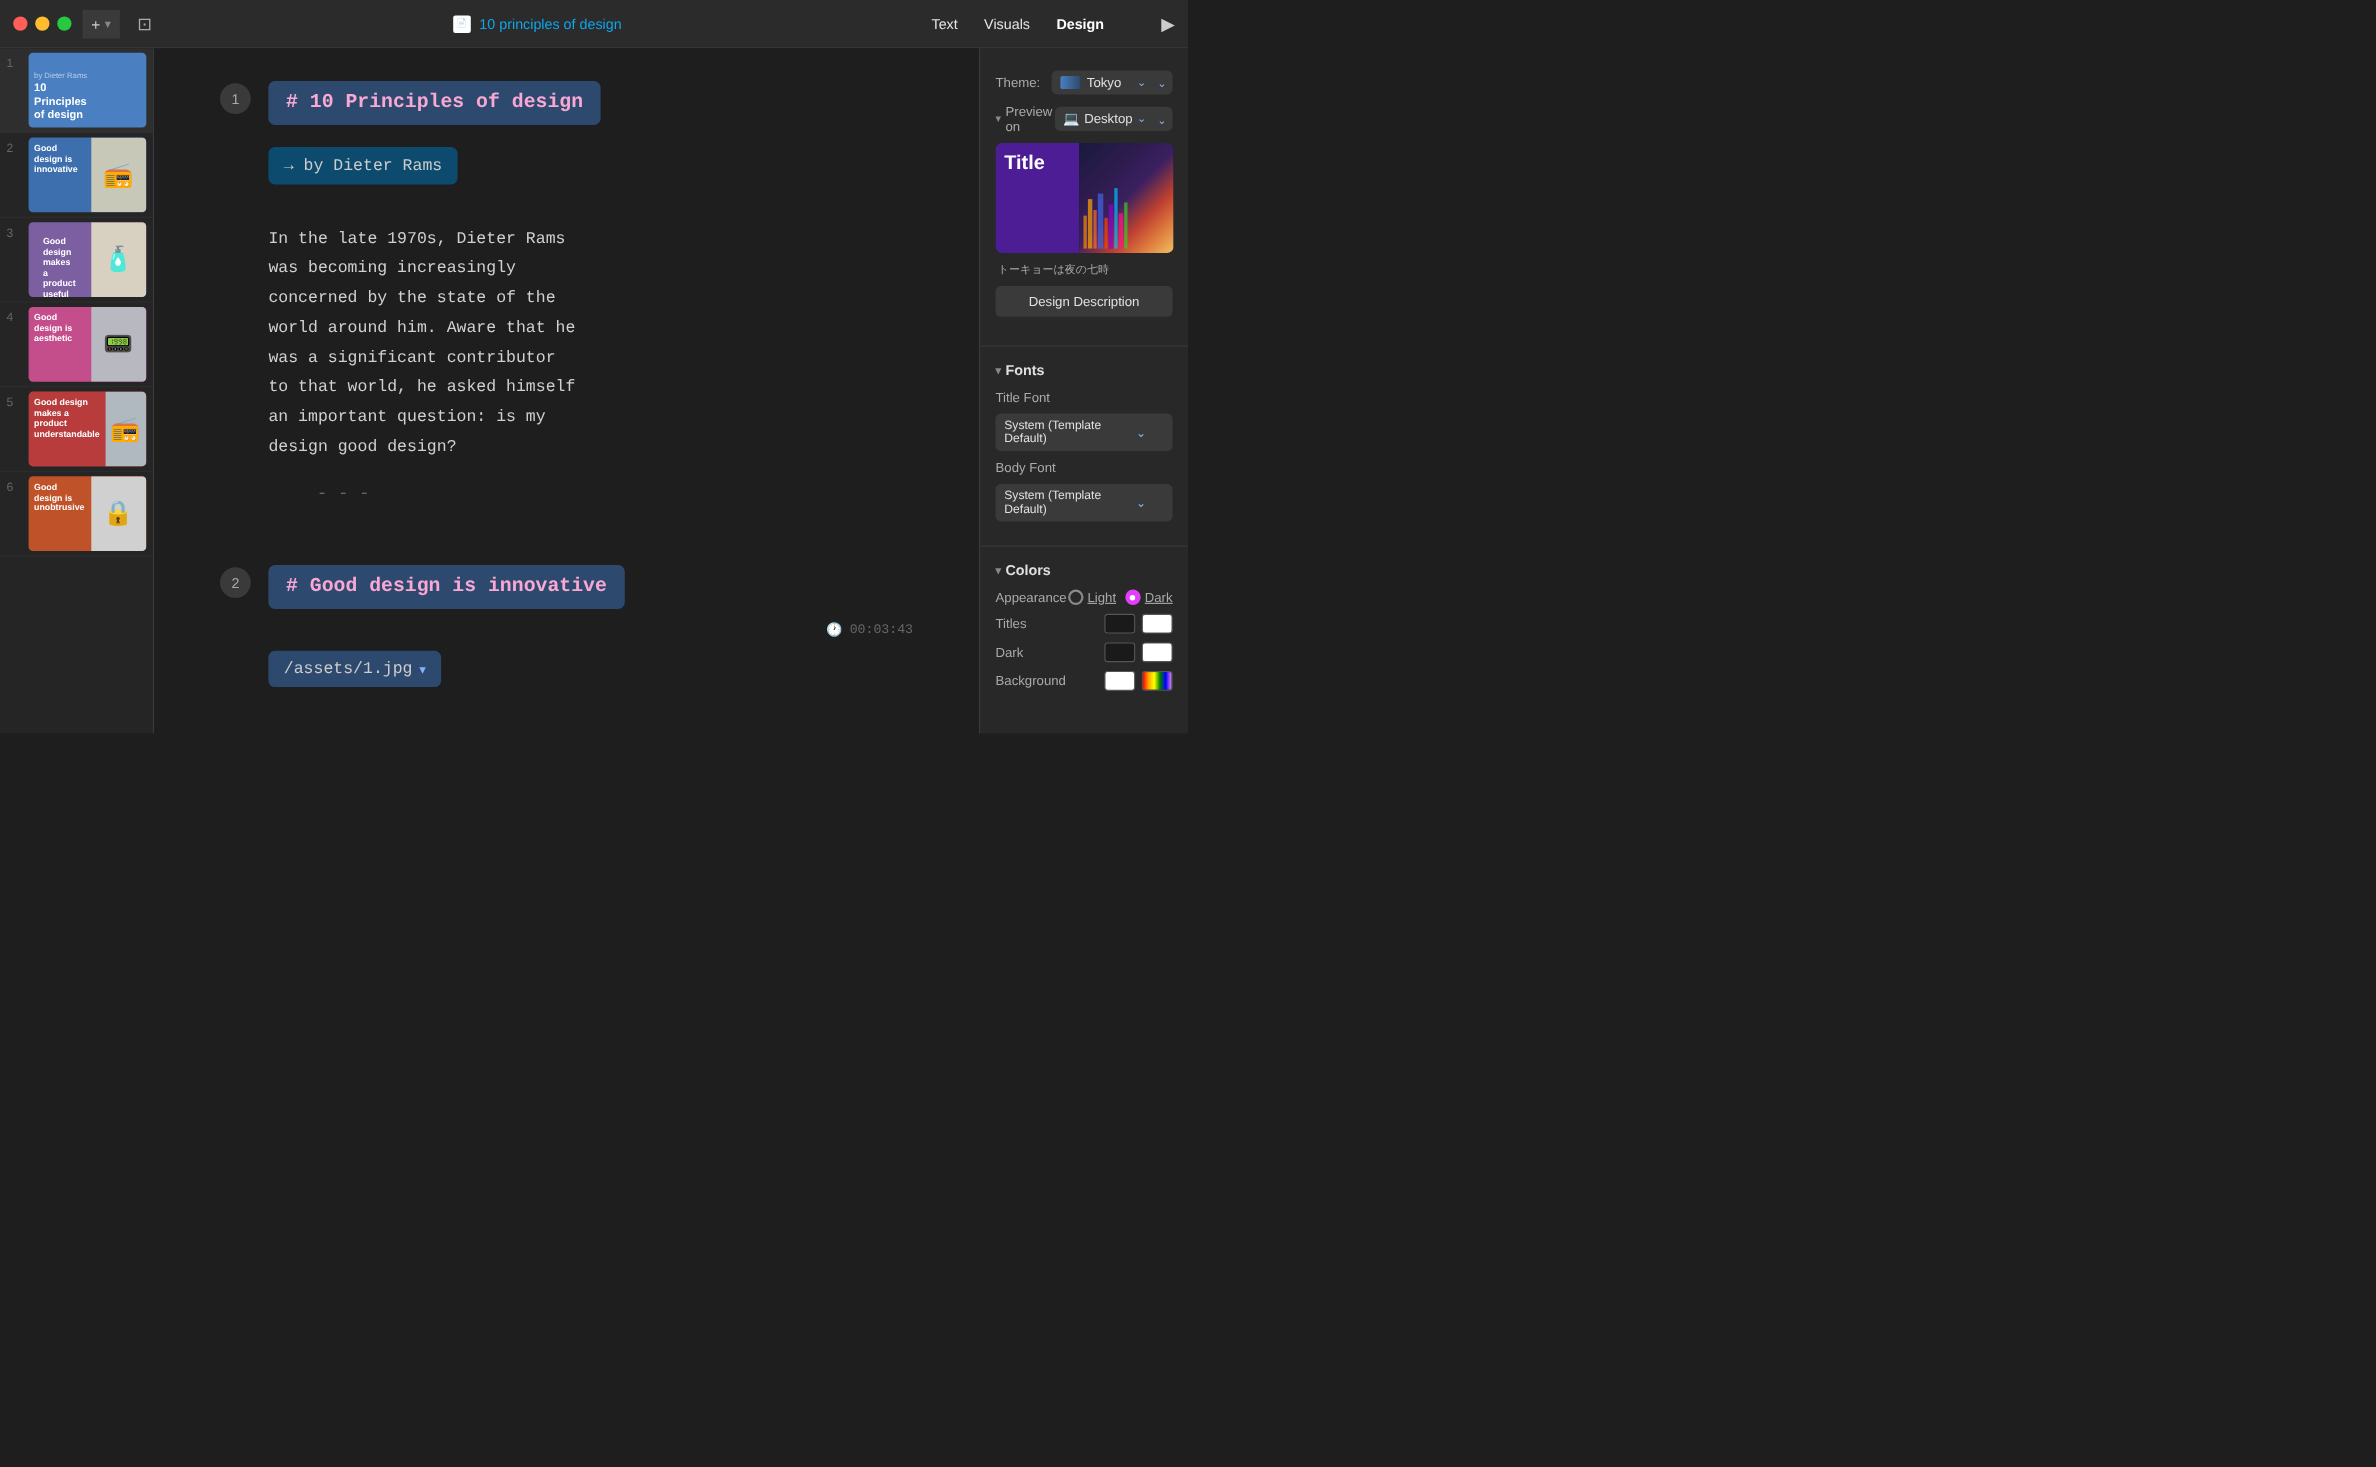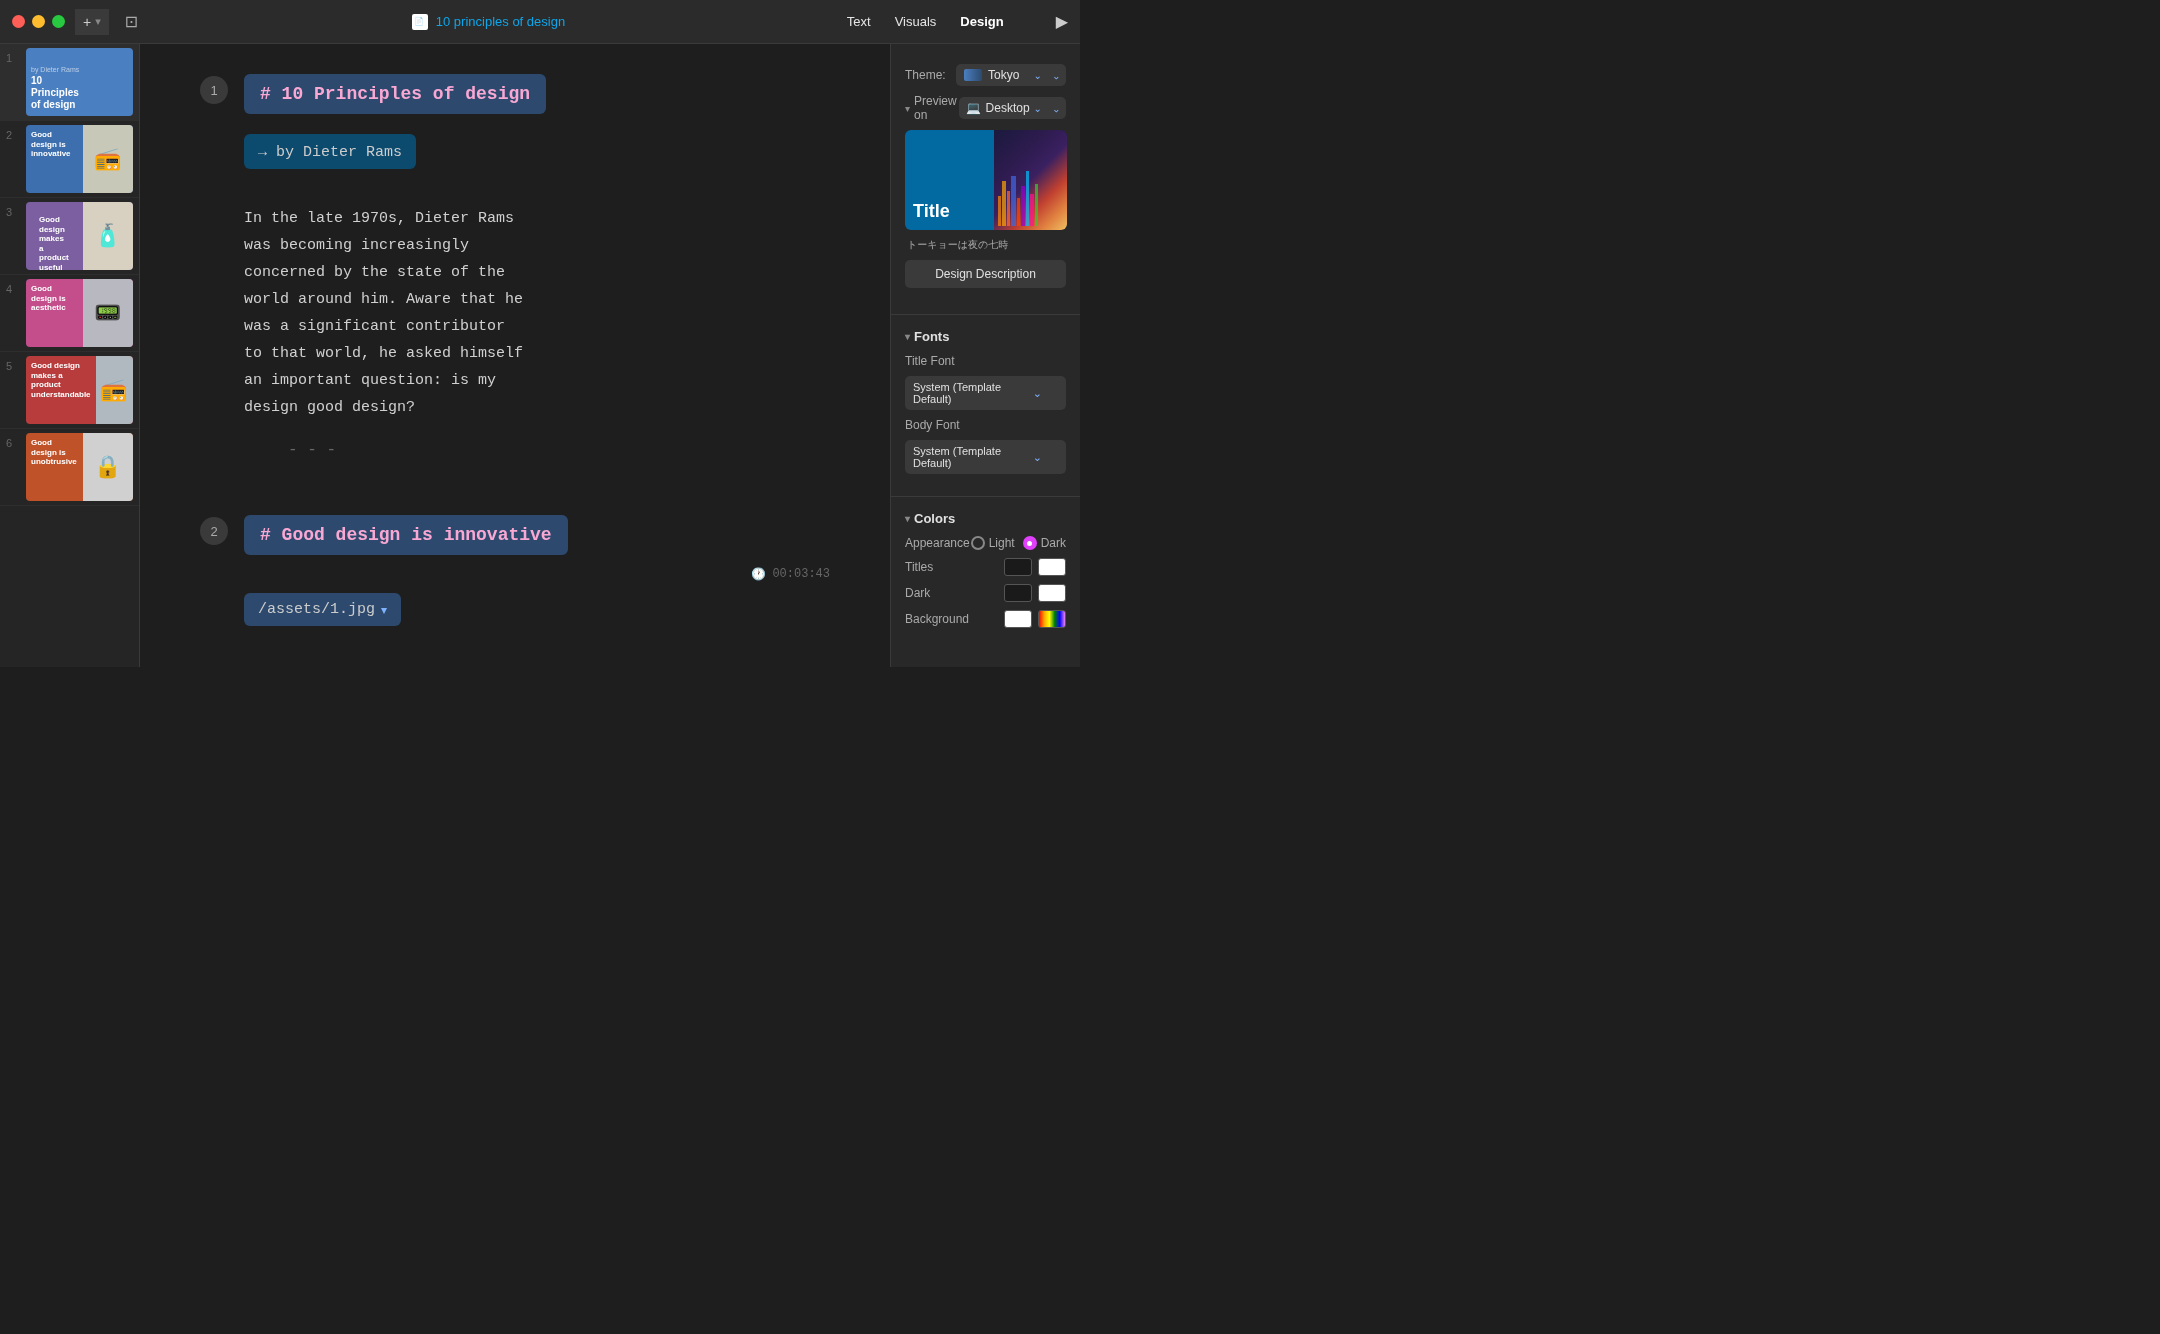--- a/index.html
+++ b/index.html
@@ -306,24 +306,24 @@
     .preview-image {
       width: 162px;
       height: 100px;
       border-radius: 6px;
       overflow: hidden;
       margin-bottom: 8px;
       position: relative;
       display: flex;
     }
     .preview-left {
-      width: 89px;
-      background: #0369a1;
-      display: flex;
-      align-items: flex-end;
+      width: 76px;
+      background: #4c1d95;
+      display: flex;
+      align-items: flex-start;
       padding: 8px;
     }
     .preview-title-text {
       font-size: 18px;
       font-weight: 700;
       color: #fff;
     }
     .preview-right {
       flex: 1;
       background: #1a1a2e;
@@ -383,20 +383,21 @@
       align-items: center;
       gap: 8px;
     }
     .radio-option {
       display: flex;
       align-items: flex-end;
       gap: 4px;
       font-size: 12px;
       color: #aaa;
       cursor: pointer;
+      text-decoration: underline;
     }
     .radio-dot {
       width: 14px;
       height: 14px;
       border-radius: 50%;
       border: 2px solid #888;
       display: flex;
       align-items: center;
       justify-content: center;
     }

